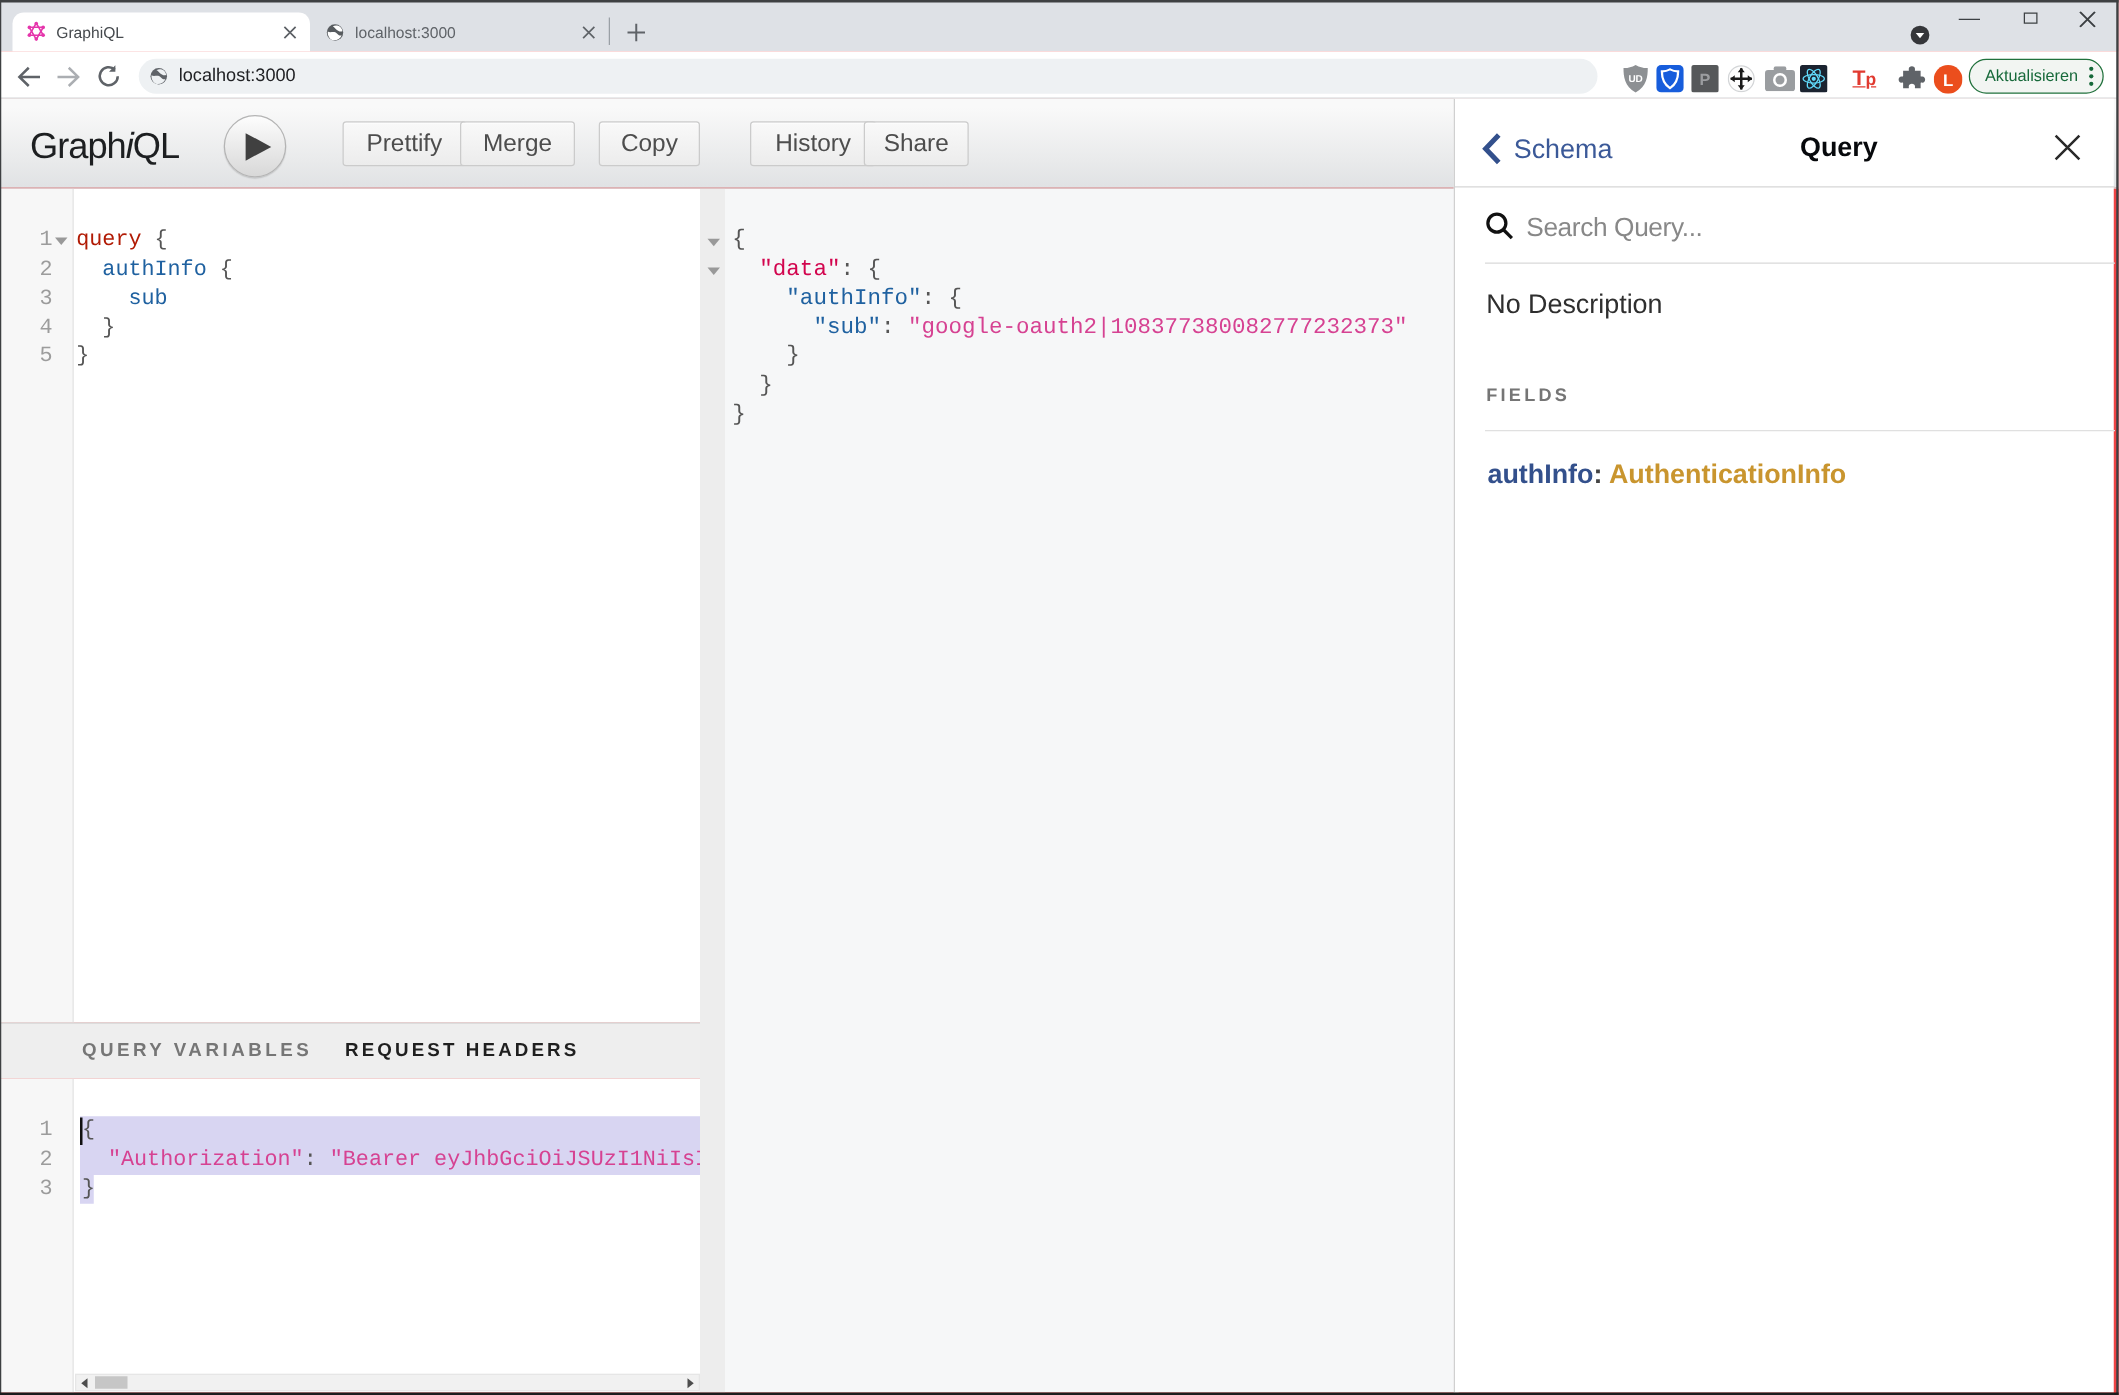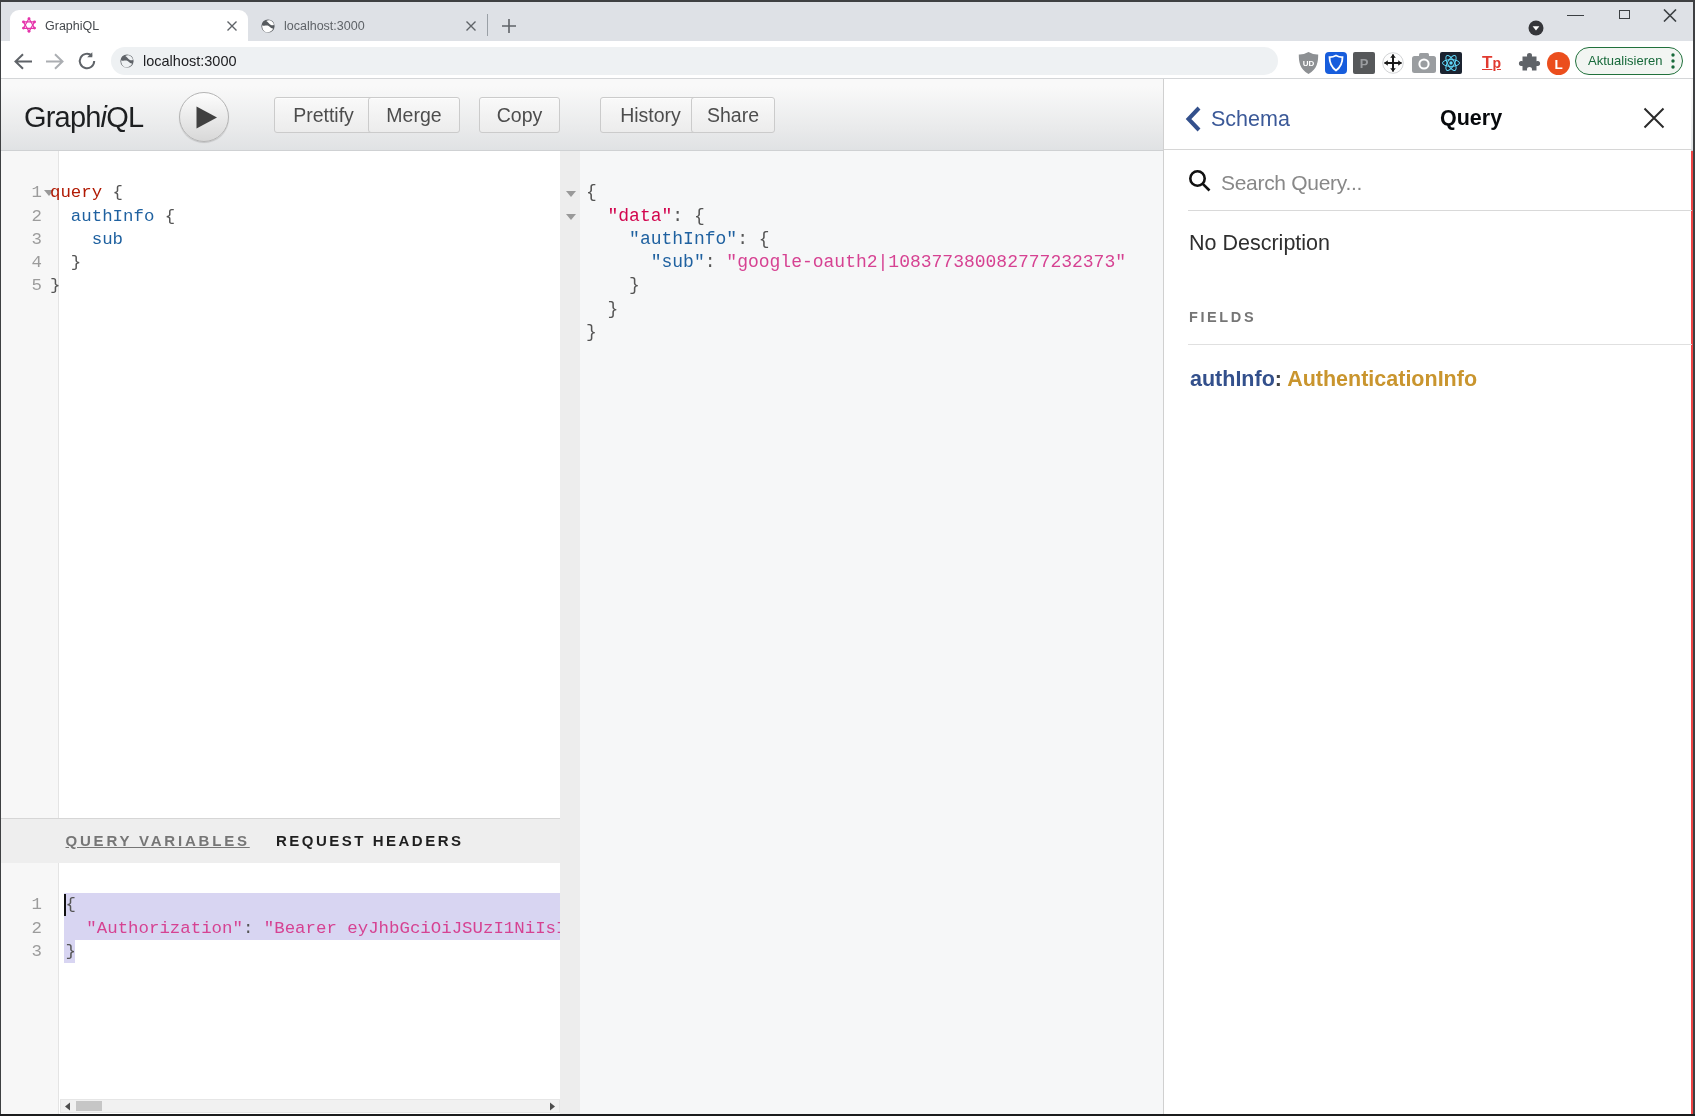--- a/index.html
+++ b/index.html
@@ -154,25 +154,25 @@
     <div class="tbtn abs" style="left:368px;width:92px;">Merge</div>
     <div class="tbtn abs" style="left:479px;width:81px;">Copy</div>
     <div class="tbtn abs" style="left:576px;width:101px;margin-left:24px;">History</div>
     <div class="tbtn abs" style="left:691px;width:84px;">Share</div>
   </div>
 
   <div class="abs" id="qpane" style="left:0;top:151px;width:560px;height:667px;background:#fff;overflow:hidden;">
     <div class="abs" style="left:0;top:0;width:58px;height:667px;background:#f7f7f7;border-right:1px solid #e4e4e4;"></div>
     <div class="abs ln" style="left:2px;top:30.4px;width:40px;text-align:right;line-height:23.25px;">1<br>2<br>3<br>4<br>5</div>
     <div class="abs tri-down" style="left:44px;top:39px;"></div>
-    <div class="abs mono" style="left:50px;top:30.4px;"><span class="kw">query</span><span class="pun"> {</span><br><span class="prop">  authInfo</span><span class="pun"> {</span><br><span class="prop">    sub</span><br><span class="pun">  }</span><br><span class="pun">}</span></div>
+    <div class="abs mono" style="left:61px;top:30.4px;"><span class="kw">query</span><span class="pun"> {</span><br><span class="prop">  authInfo</span><span class="pun"> {</span><br><span class="prop">    sub</span><br><span class="pun">  }</span><br><span class="pun">}</span></div>
   </div>
 
   <div class="abs" id="varbar" style="left:0;top:818px;width:560px;height:45px;background:#eee;border-top:1px solid #d6d6d6;box-sizing:border-box;">
-    <div class="abs" style="left:65.5px;top:13px;font-size:15px;font-weight:bold;letter-spacing:2.8px;color:#767676;line-height:17px;text-decoration:underline;">QUERY VARIABLES</div>
+    <div class="abs" style="left:65.5px;top:13px;font-size:15px;font-weight:bold;letter-spacing:2.8px;color:#767676;line-height:17px;">QUERY VARIABLES</div>
     <div class="abs" style="left:276px;top:13px;font-size:15px;font-weight:bold;letter-spacing:2.5px;color:#1f1f1f;line-height:17px;">REQUEST HEADERS</div>
   </div>
 
   <div class="abs" id="hpane" style="left:0;top:863px;width:560px;height:251px;background:#fff;overflow:hidden;">
     <div class="abs" style="left:0;top:0;width:58px;height:251px;background:#f7f7f7;border-right:1px solid #e4e4e4;"></div>
     <div class="abs ln" style="left:2px;top:30.4px;width:40px;text-align:right;line-height:23.25px;">1<br>2<br>3</div>
 
     <div class="abs" style="left:64px;top:30.4px;width:496px;height:46.5px;background:#d8d5f2;"></div>
     <div class="abs" style="left:64px;top:76.9px;width:11px;height:23.25px;background:#d8d5f2;"></div>
     <div class="abs" style="left:64px;top:31px;width:1.6px;height:22px;background:#111;"></div>

